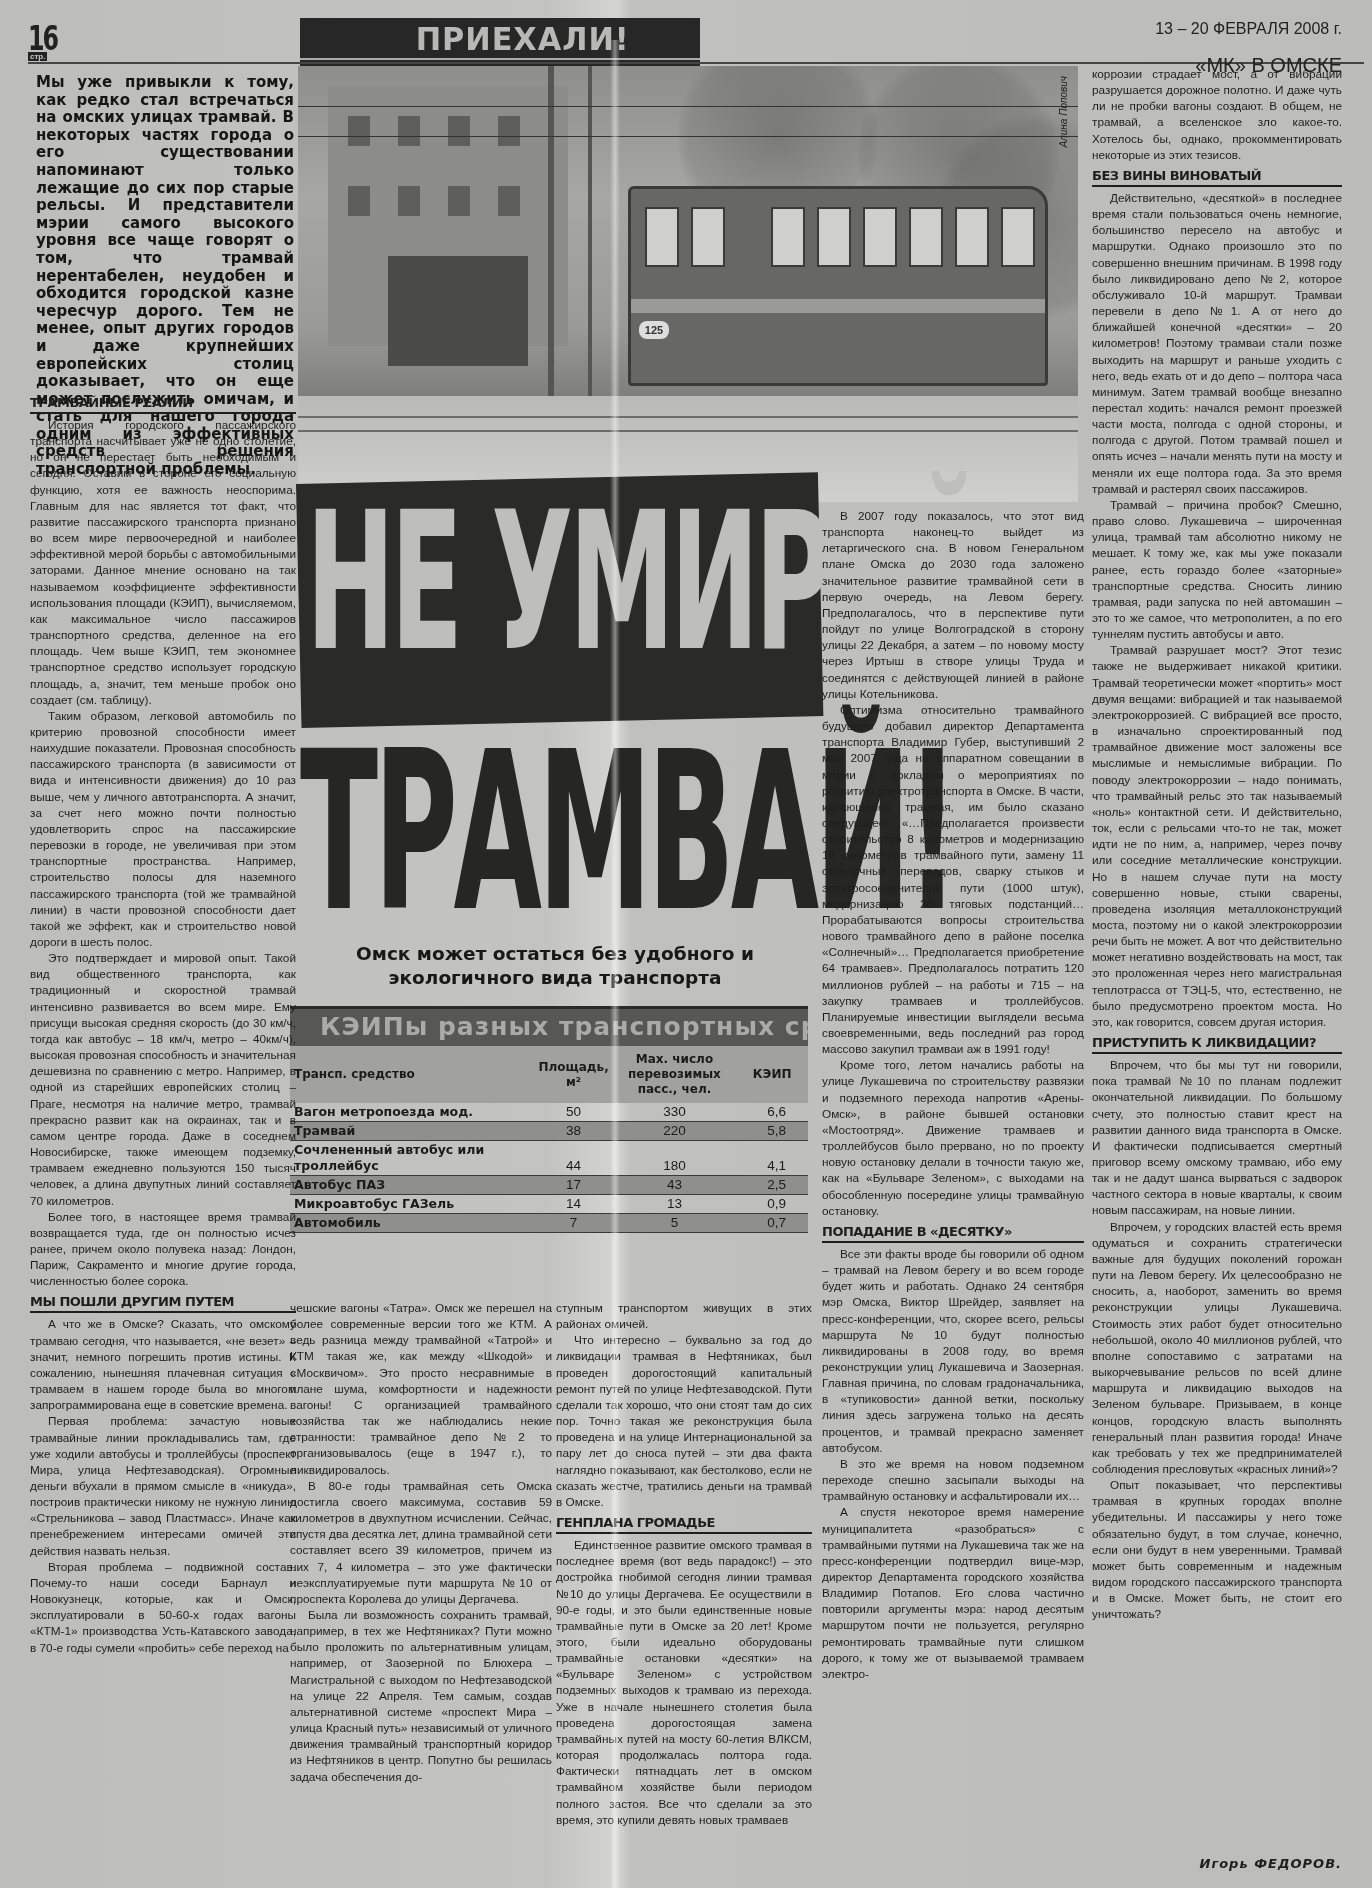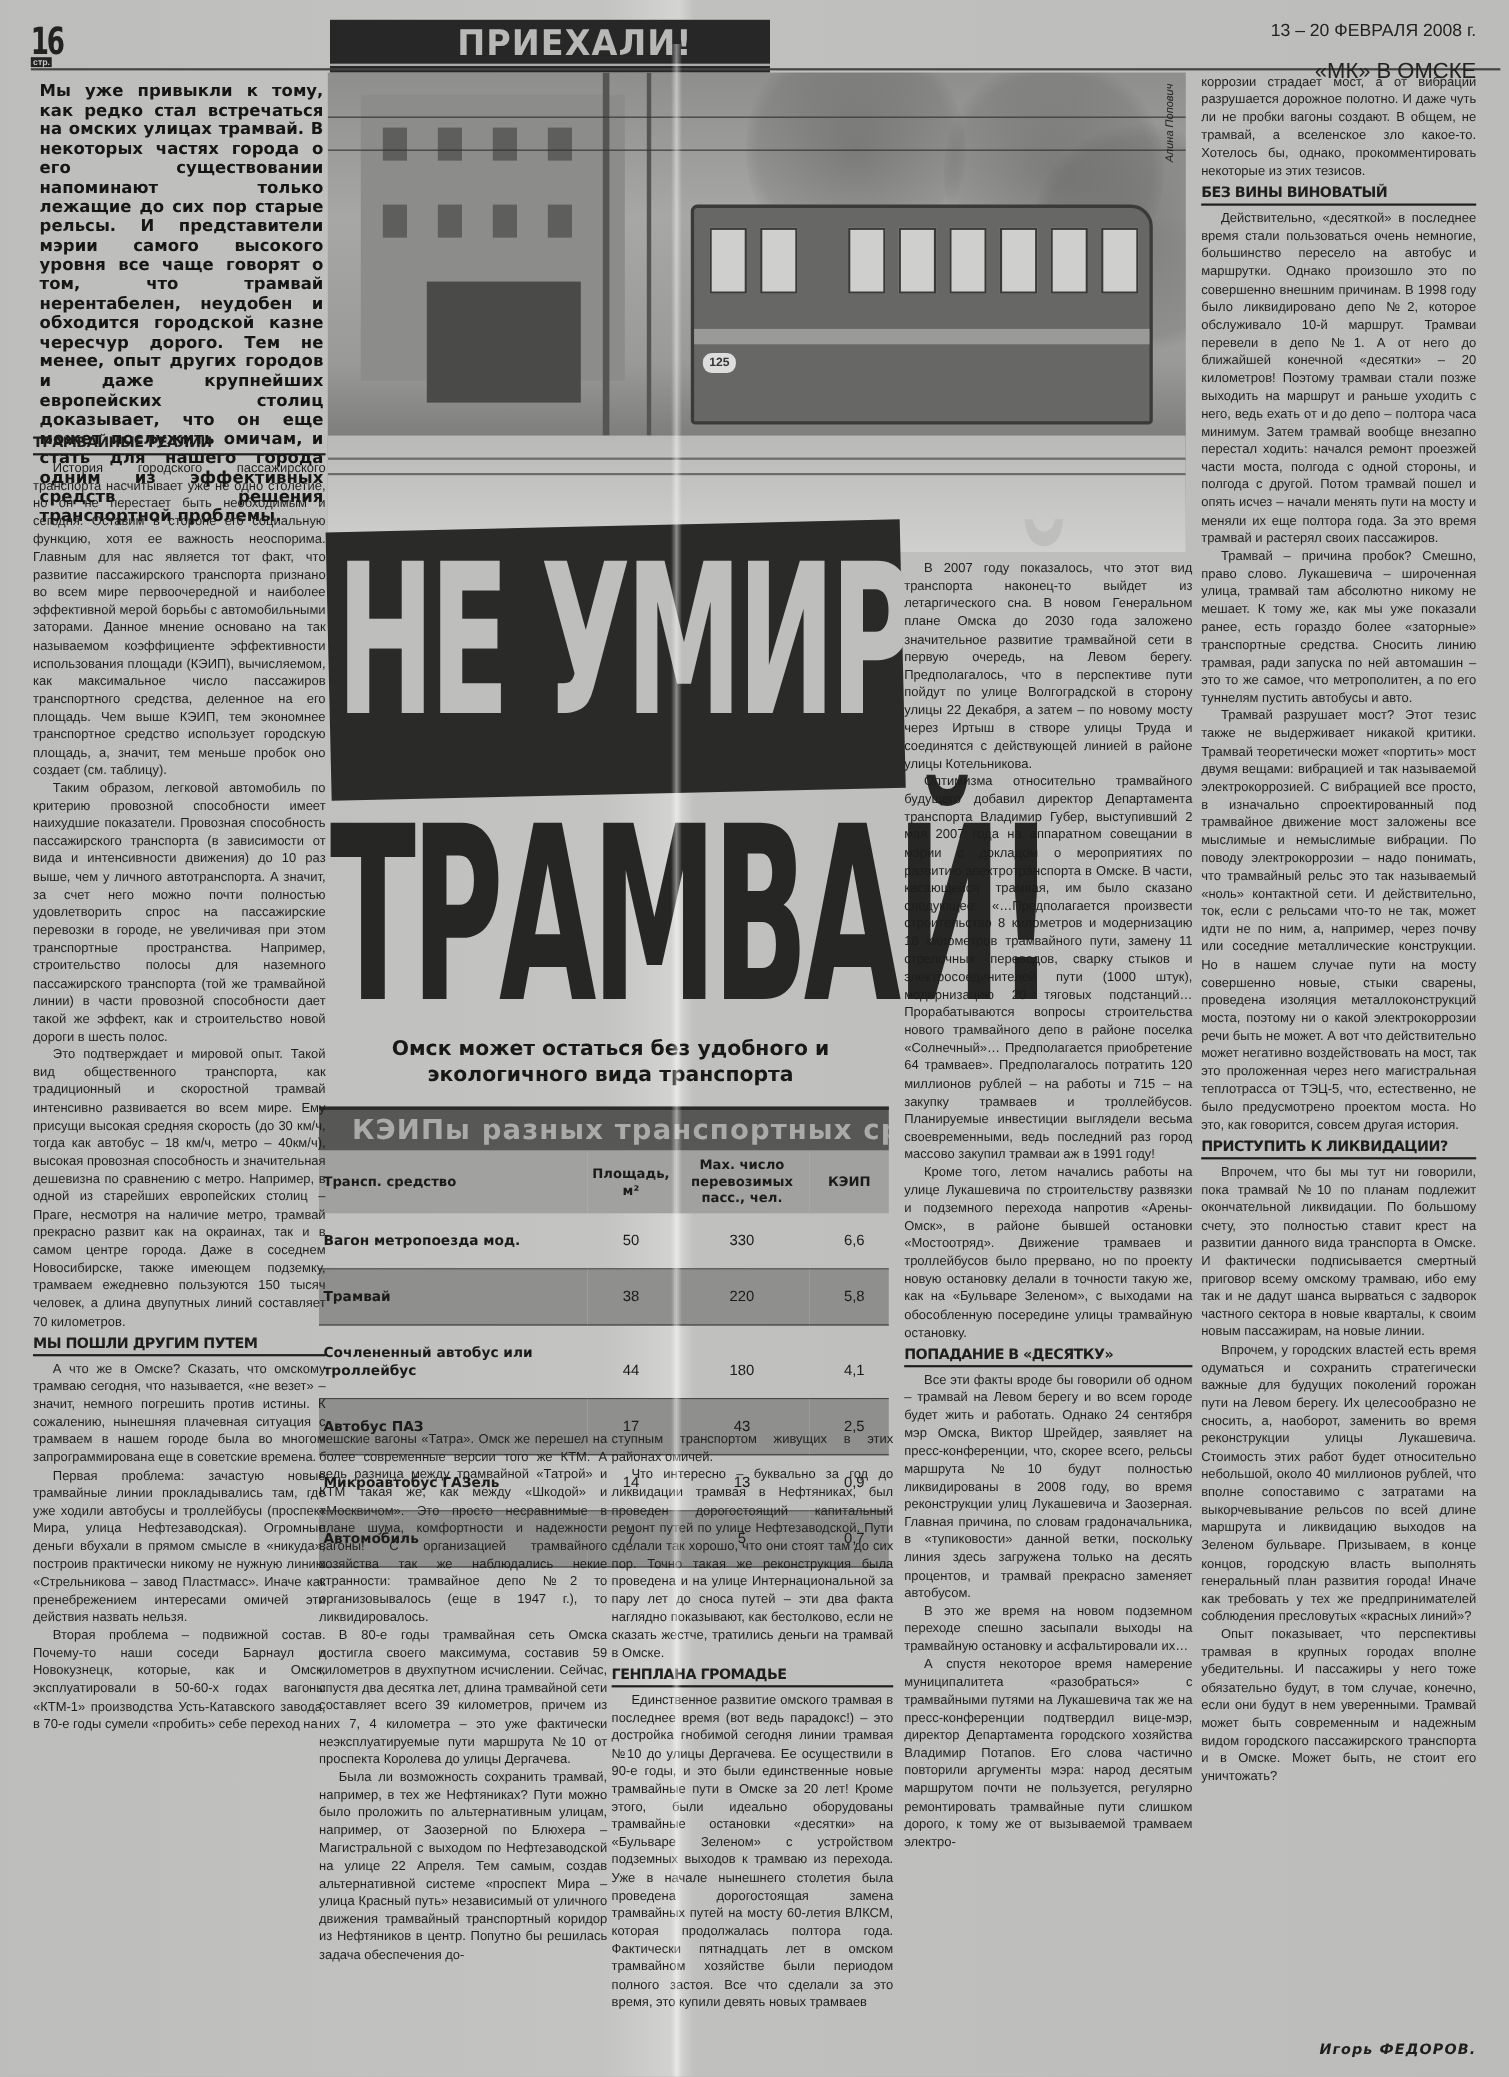--- a/index.html
+++ b/index.html
@@ -43,21 +43,21 @@
   .headline-box { position: absolute; left: 296px; top: 484px; width: 522px; height: 244px; background: #2a2a28; transform: rotate(-1.3deg); transform-origin: left top; }
   .headline-line1 { position: absolute; left: 306px; top: 488px; font-family: "DejaVu Sans", sans-serif; font-weight: bold; font-size: 190px; line-height: 190px; color: #bebebc; transform: scaleX(0.56); transform-origin: left top; letter-spacing: -8px; white-space: nowrap; }
   .headline-line2 { position: absolute; left: 300px; top: 722px; font-family: "DejaVu Sans", sans-serif; font-weight: bold; font-size: 220px; line-height: 220px; color: #262624; transform: scaleX(0.52); transform-origin: left top; letter-spacing: -8px; white-space: nowrap; }
   .subhead { position: absolute; left: 320px; top: 942px; width: 470px; text-align: center; font-family: "DejaVu Sans", sans-serif; font-weight: bold; font-size: 18.5px; line-height: 24px; color: #181818; }
 
   
   .kte-table { position: absolute; left: 290px; top: 1006px; width: 518px; }
   .kte-title { background: #575755; border-top: 3px solid #2a2a28; height: 40px; line-height: 36px; padding-left: 30px; font-family: "DejaVu Sans", sans-serif; font-weight: bold; font-size: 25px; color: #aaaaa8; letter-spacing: 1px; transform-origin: left; white-space: nowrap; overflow: hidden; }
   table { width: 100%; border-collapse: collapse; font-size: 13.5px; }
   thead td { background: #a1a19f; font-family: "DejaVu Sans", sans-serif; font-weight: bold; font-size: 12px; line-height: 15px; padding: 6px 4px; vertical-align: middle; }
-  tbody td { padding: 17px 4px; line-height: 16px; border-bottom: 1.5px solid #3a3a38; vertical-align: bottom; }
+  tbody td { padding: 1px 4px; line-height: 16px; border-bottom: 1.5px solid #3a3a38; vertical-align: bottom; }
   tbody td:first-child { font-family: "DejaVu Sans", sans-serif; font-weight: bold; font-size: 12.5px; }
   tbody tr:nth-child(even) td { background: #8f8f8d; }
   .c-num { text-align: center; }
   .c-num-r { text-align: right; padding-right: 22px; }
 
   
   .col { position: absolute; font-size: 11.8px; line-height: 16.15px; color: #1e1e1e; text-align: justify; }
   .col p { text-indent: 18px; }
   .section-head { font-family: "DejaVu Sans", sans-serif; font-weight: bold; font-size: 13px; letter-spacing: -0.5px; border-bottom: 2px solid #1e1e1e; padding-bottom: 1px; margin: 4px 0 3px 0; line-height: 17px; white-space: nowrap; }
   .byline { position: absolute; right: 30px; top: 1856px; font-family: "DejaVu Sans", sans-serif; font-weight: bold; font-style: italic; font-size: 13px; color: #1e1e1e; letter-spacing: 1px; }
@@ -172,20 +172,21 @@
         </tr>
       </tbody>
     </table>
   </div>
 
   <div class="col" style="left:30px;top:390px;width:266px">
     <div class="section-head">ТРАМВАЙНЫЕ РЕАЛИИ</div>
     <p>История городского пассажирского транспорта насчитывает уже не одно столетие, но он не перестает быть необходимым и сегодня. Оставим в стороне его социальную функцию, хотя ее важность неоспорима. Главным для нас является тот факт, что развитие пассажирского транспорта признано во всем мире первоочередной и наиболее эффективной мерой борьбы с автомобильными заторами. Данное мнение основано на так называемом коэффициенте эффективности использования площади (КЭИП), вычисляемом, как максимальное число пассажиров транспортного средства, деленное на его площадь. Чем выше КЭИП, тем экономнее транспортное средство использует городскую площадь, а, значит, тем меньше пробок оно создает (см. таблицу).</p>
     <p>Таким образом, легковой автомобиль по критерию провозной способности имеет наихудшие показатели. Провозная способность пассажирского транспорта (в зависимости от вида и интенсивности движения) до 10 раз выше, чем у личного автотранспорта. А значит, за счет него можно почти полностью удовлетворить спрос на пассажирские перевозки в городе, не увеличивая при этом транспортные пространства. Например, строительство полосы для наземного пассажирского транспорта (той же трамвайной линии) в части провозной способности дает такой же эффект, как и строительство новой дороги в шесть полос.</p>
     <p>Это подтверждает и мировой опыт. Такой вид общественного транспорта, как традиционный и скоростной трамвай интенсивно развивается во всем мире. Ему присущи высокая средняя скорость (до 30 км/ч, тогда как автобус – 18 км/ч, метро – 40км/ч), высокая провозная способность и значительная дешевизна по сравнению с метро. Например, в одной из старейших европейских столиц – Праге, несмотря на наличие метро, трамвай прекрасно развит как на окраинах, так и в самом центре города. Даже в соседнем Новосибирске, также имеющем подземку, трамваем ежедневно пользуются 150 тысяч человек, а длина двупутных линий составляет 70 километров.</p>
+    <p>Более того, в настоящее время трамвай возвращается туда, где он полностью исчез ранее, причем около полувека назад: Лондон, Париж, Сакраменто и многие другие города, численностью более сорока.</p>
     <div class="section-head">МЫ ПОШЛИ ДРУГИМ ПУТЕМ</div>
     <p>А что же в Омске? Сказать, что омскому трамваю сегодня, что называется, «не везет» – значит, немного погрешить против истины. К сожалению, нынешняя плачевная ситуация с трамваем в нашем городе была во многом запрограммирована еще в советские времена.</p>
     <p>Первая проблема: зачастую новые трамвайные линии прокладывались там, где уже ходили автобусы и троллейбусы (проспект Мира, улица Нефтезаводская). Огромные деньги вбухали в прямом смысле в «никуда», построив практически никому не нужную линию «Стрельникова – завод Пластмасс». Иначе как пренебрежением интересами омичей эти действия назвать нельзя.</p>
     <p>Вторая проблема – подвижной состав. Почему-то наши соседи Барнаул и Новокузнецк, которые, как и Омск, эксплуатировали в 50-60-х годах вагоны «КТМ-1» производства Усть-Катавского завода, в 70-е годы сумели «пробить» себе переход на</p>
   </div>
 
   <div class="col" style="left:290px;top:1300px;width:262px">
     <p style="text-indent:0">чешские вагоны «Татра». Омск же перешел на более современные версии того же КТМ. А ведь разница между трамвайной «Татрой» и КТМ такая же, как между «Шкодой» и «Москвичом». Это просто несравнимые в плане шума, комфортности и надежности вагоны! С организацией трамвайного хозяйства так же наблюдались некие странности: трамвайное депо №2 то организовывалось (еще в 1947 г.), то ликвидировалось.</p>
     <p>В 80-е годы трамвайная сеть Омска достигла своего максимума, составив 59 километров в двухпутном исчислении. Сейчас, спустя два десятка лет, длина трамвайной сети составляет всего 39 километров, причем из них 7, 4 километра – это уже фактически неэксплуатируемые пути маршрута №10 от проспекта Королева до улицы Дергачева.</p>
     <p>Была ли возможность сохранить трамвай, например, в тех же Нефтяниках? Пути можно было проложить по альтернативным улицам, например, от Заозерной по Блюхера – Магистральной с выходом по Нефтезаводской на улице 22 Апреля. Тем самым, создав альтернативной системе «проспект Мира – улица Красный путь» независимый от уличного движения трамвайный транспортный коридор из Нефтяников в центр. Попутно бы решилась задача обеспечения до-</p>

